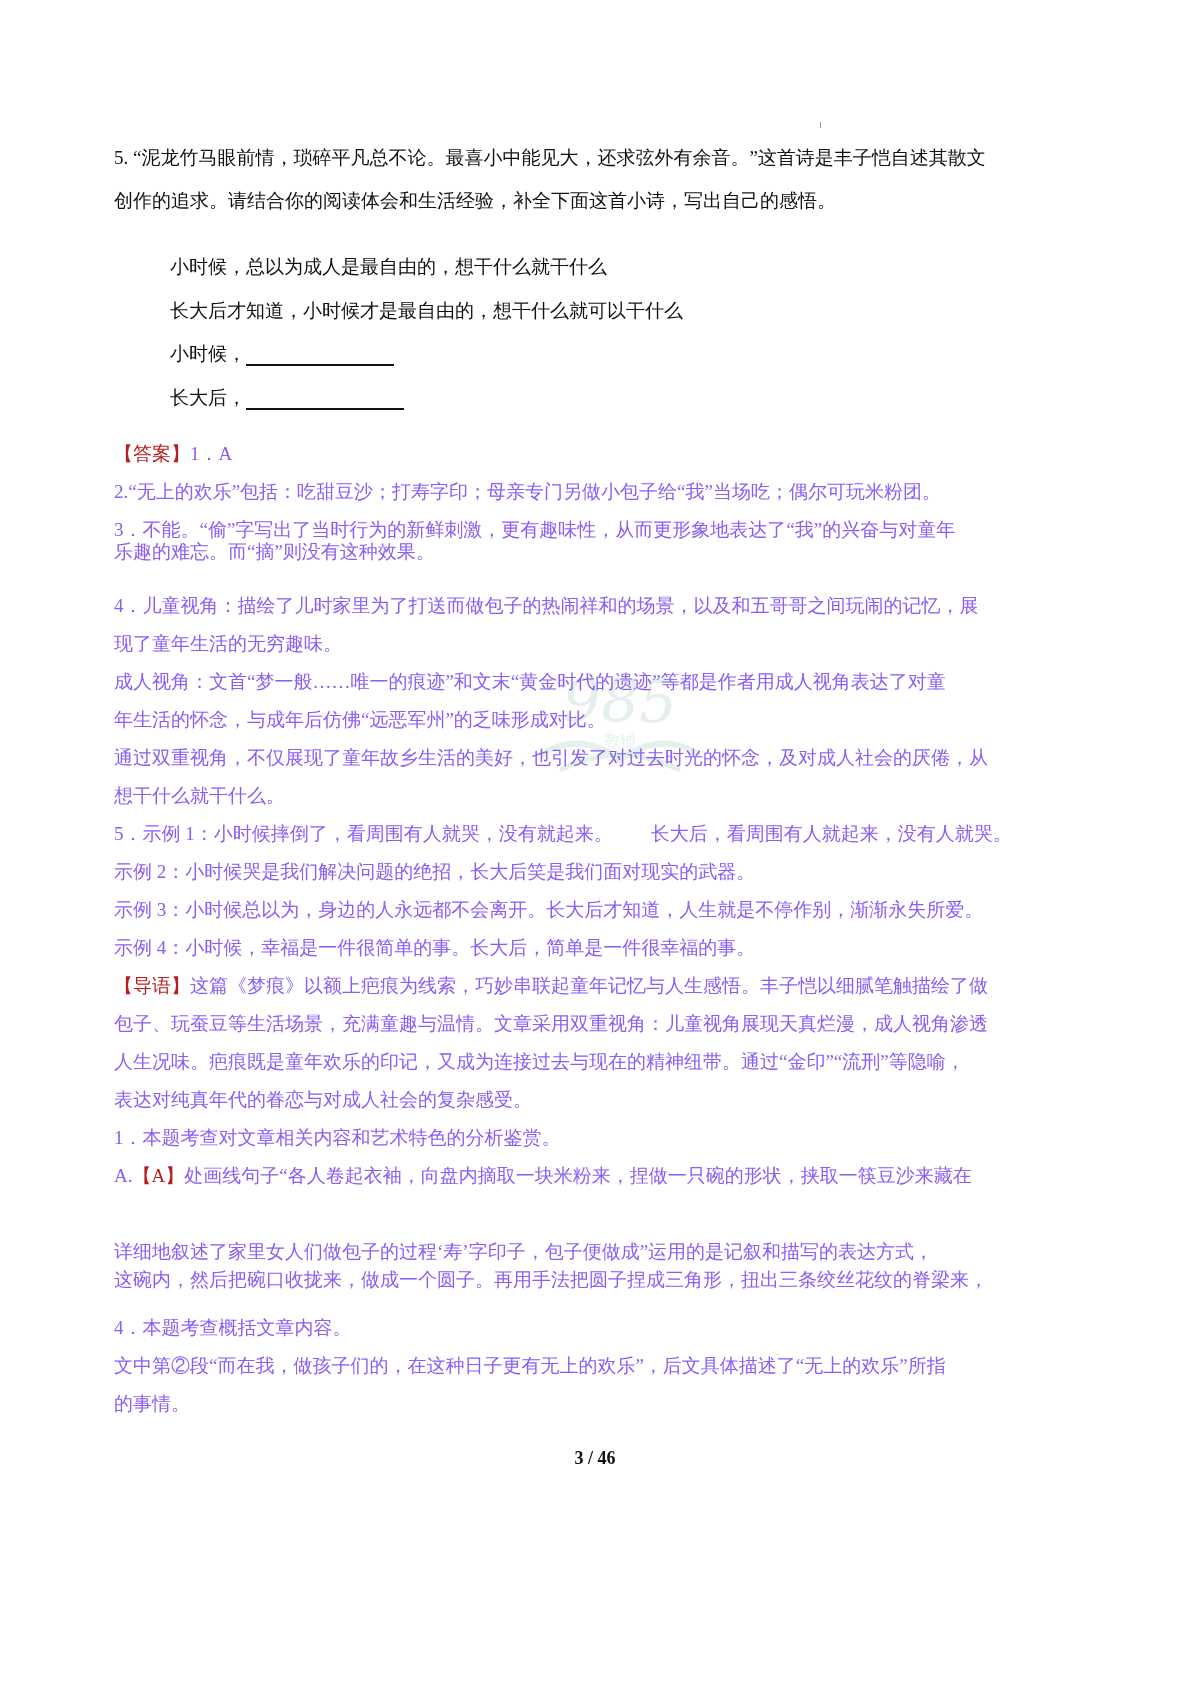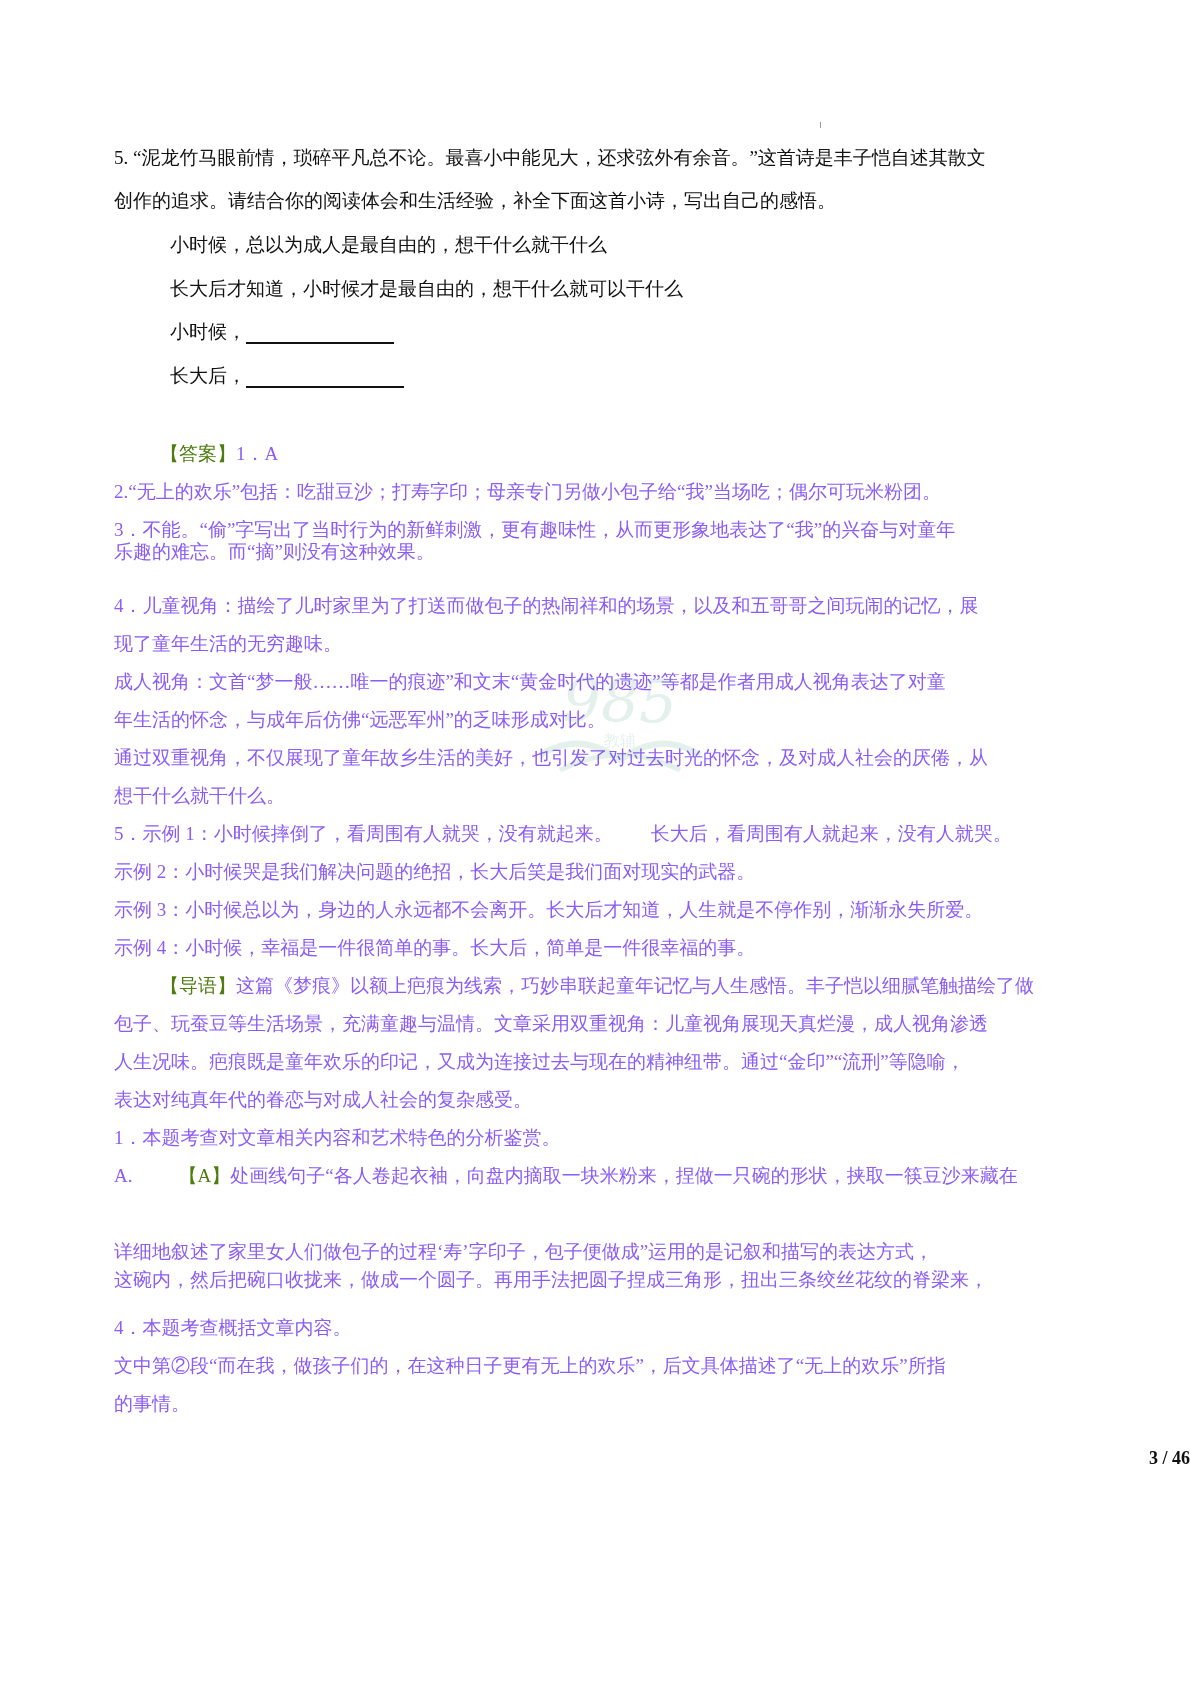--- a/index.html
+++ b/index.html
@@ -1,25 +1,25 @@
 <!DOCTYPE html>
 <html><head>
   <meta charset="utf-8">
   <style>
     html, body { margin: 0; padding: 0; background: #ffffff; }
     body { width: 1190px; height: 1683px; position: relative; overflow: hidden;
       font-family: "Liberation Serif", "DejaVu Serif", serif; }
     .page { position: absolute; left: 0; top: 0; width: 1190px; height: 1683px; }
     .tick { position: absolute; left: 820px; top: 122px; width: 1px; height: 6px; background: #999; }
     .line { position: absolute; left: 114px; font-size: 19px; line-height: 24px; white-space: nowrap; color: #111; }
-    .indent { left: 170px; }
+    .indent { left: 170px; margin-top: 22px; }
     .red { color: #8b5cf6; }
-    .bracket { color: #4d7c0f; margin-left: 46px; }
+    .bracket { color: #b91c1c; }
     .blank { display: inline-block; border-bottom: 2px solid #111; height: 20px; vertical-align: bottom; }
-    .pagenum { position: absolute; left: 0; width: 1190px; text-align: right; top: 1566px;
+    .pagenum { position: absolute; left: 0; width: 1190px; text-align: center; top: 1566px;
       font-size: 18px; font-weight: bold; color: #111; }
     .watermark { position: absolute; left: 520px; top: 660px; width: 200px; height: 130px; opacity: 0.12; pointer-events: none; }
   </style>
 </head>
 <body>
 
 <div class="page">
   <div class="tick"></div>
 
   <div class="line" style="top:146px">5. “泥龙竹马眼前情，琐碎平凡总不论。最喜小中能见大，还求弦外有余音。”这首诗是丰子恺自述其散文</div>

